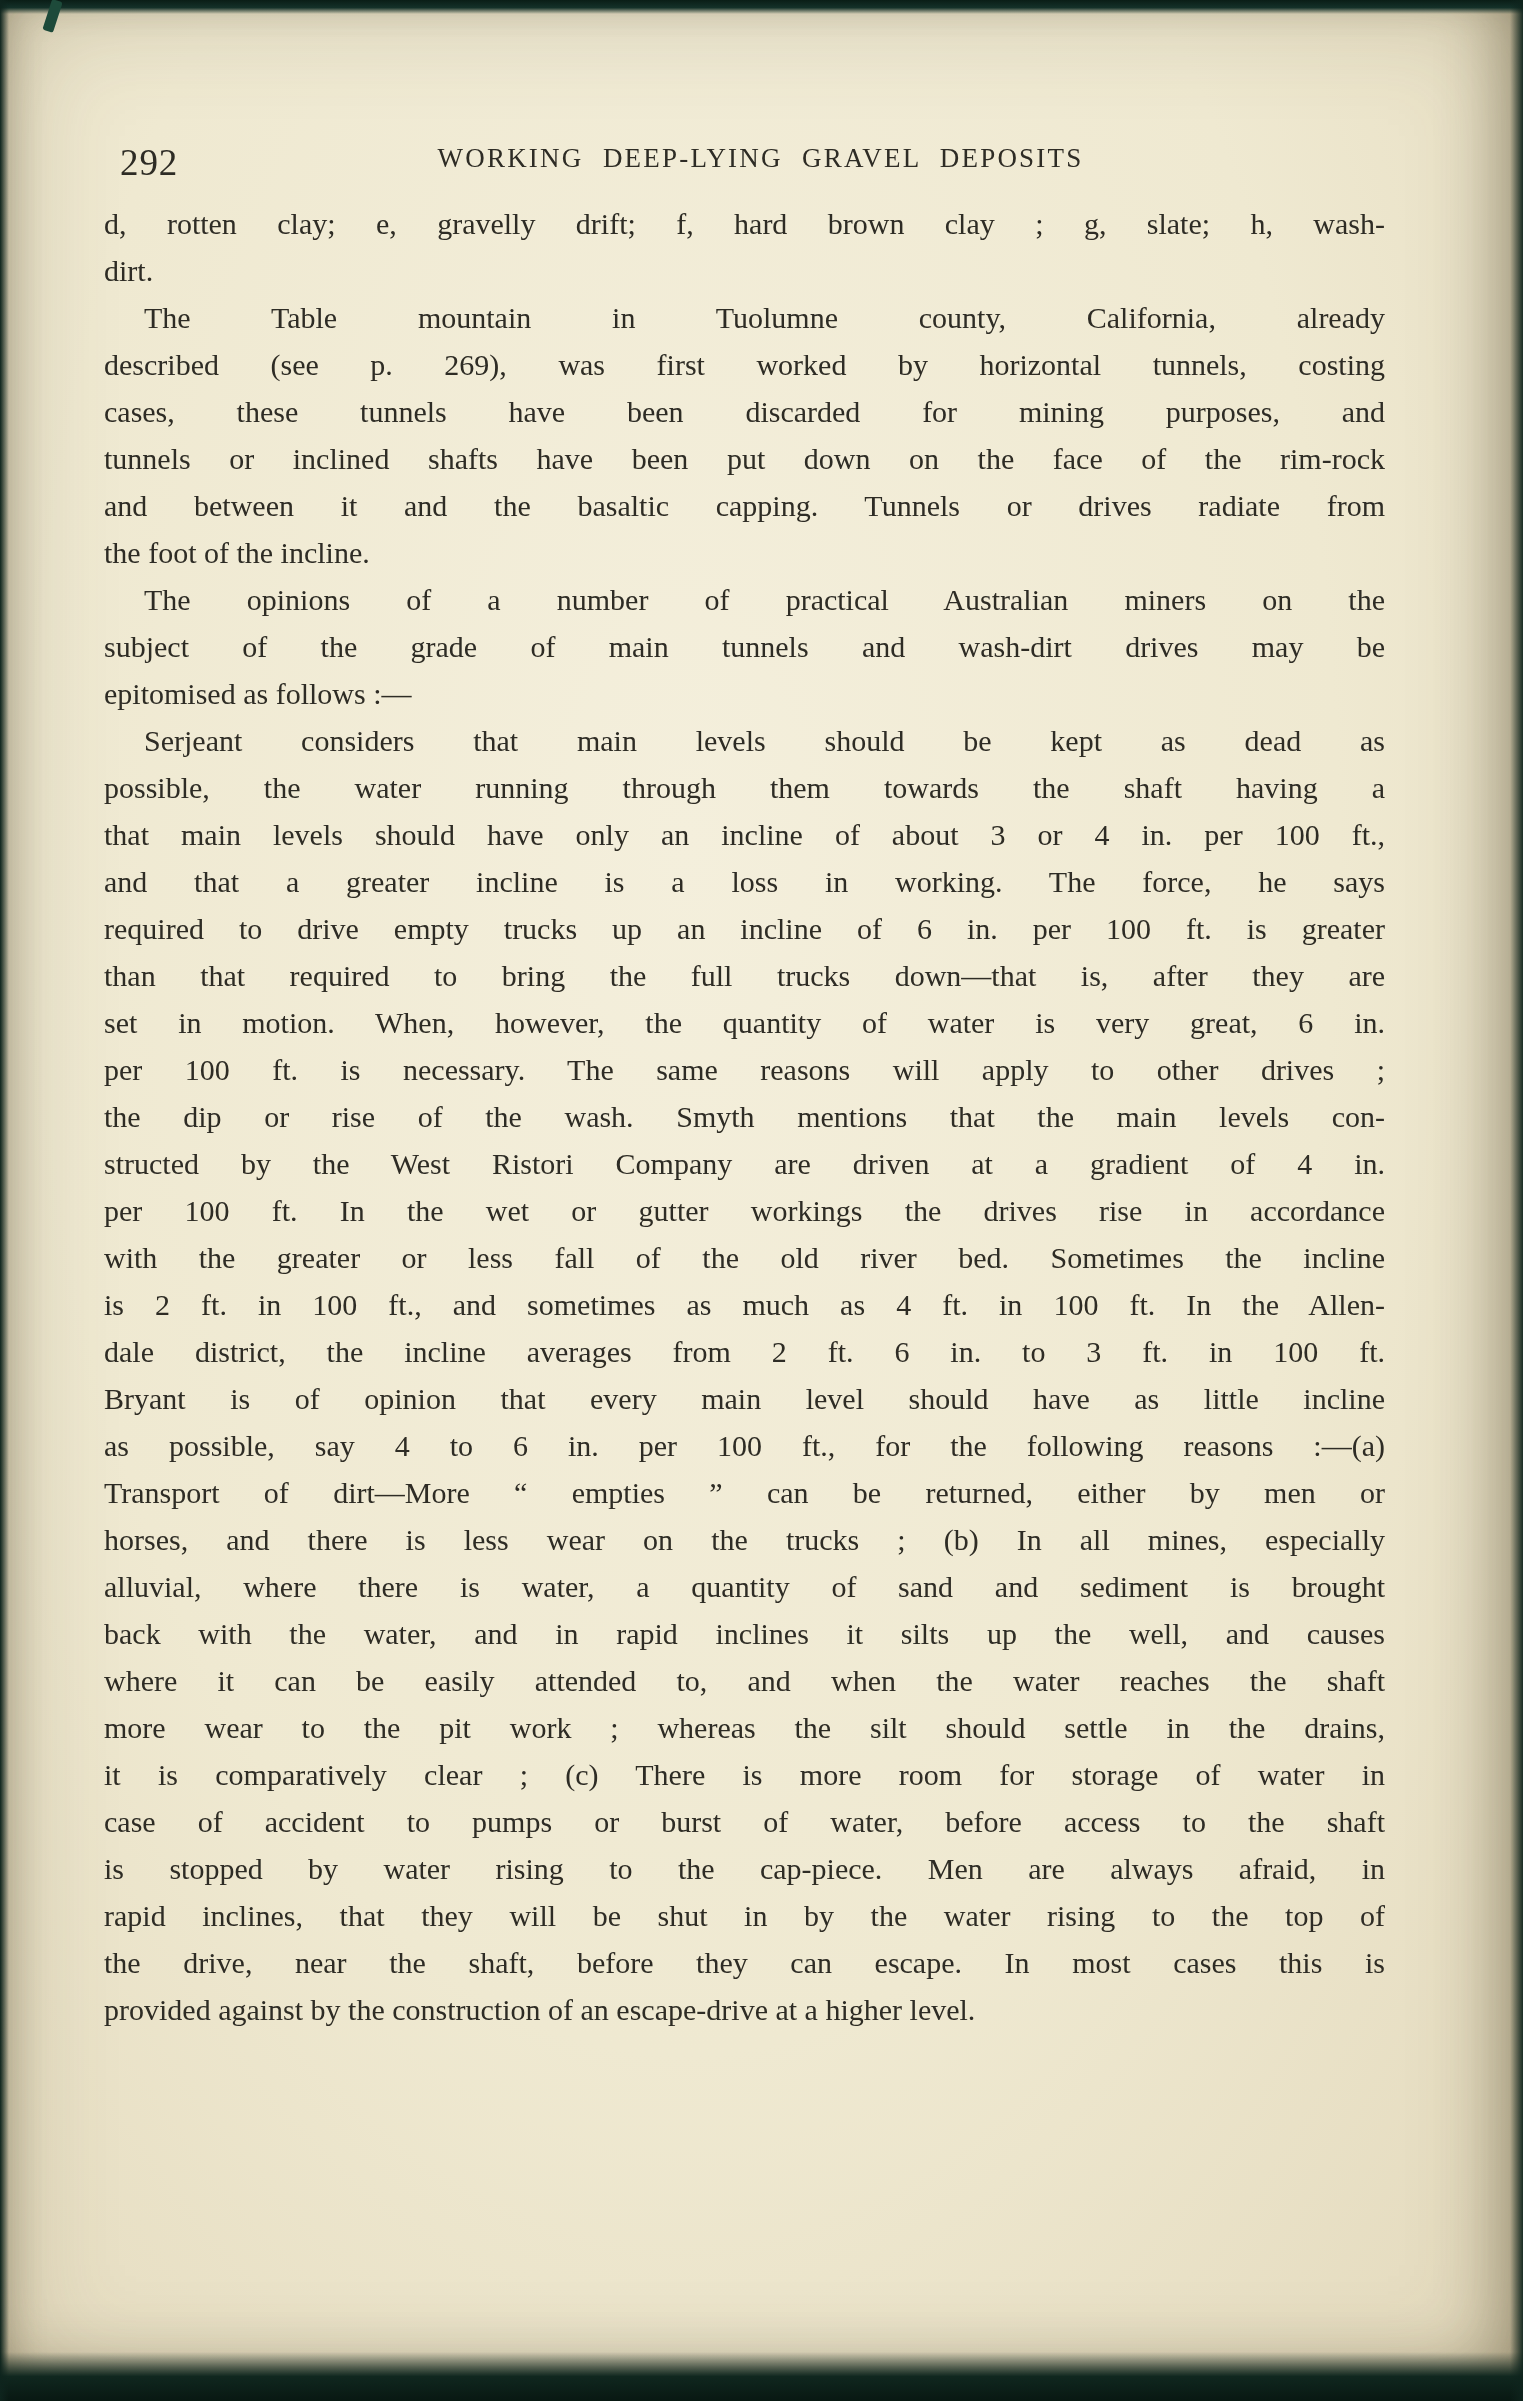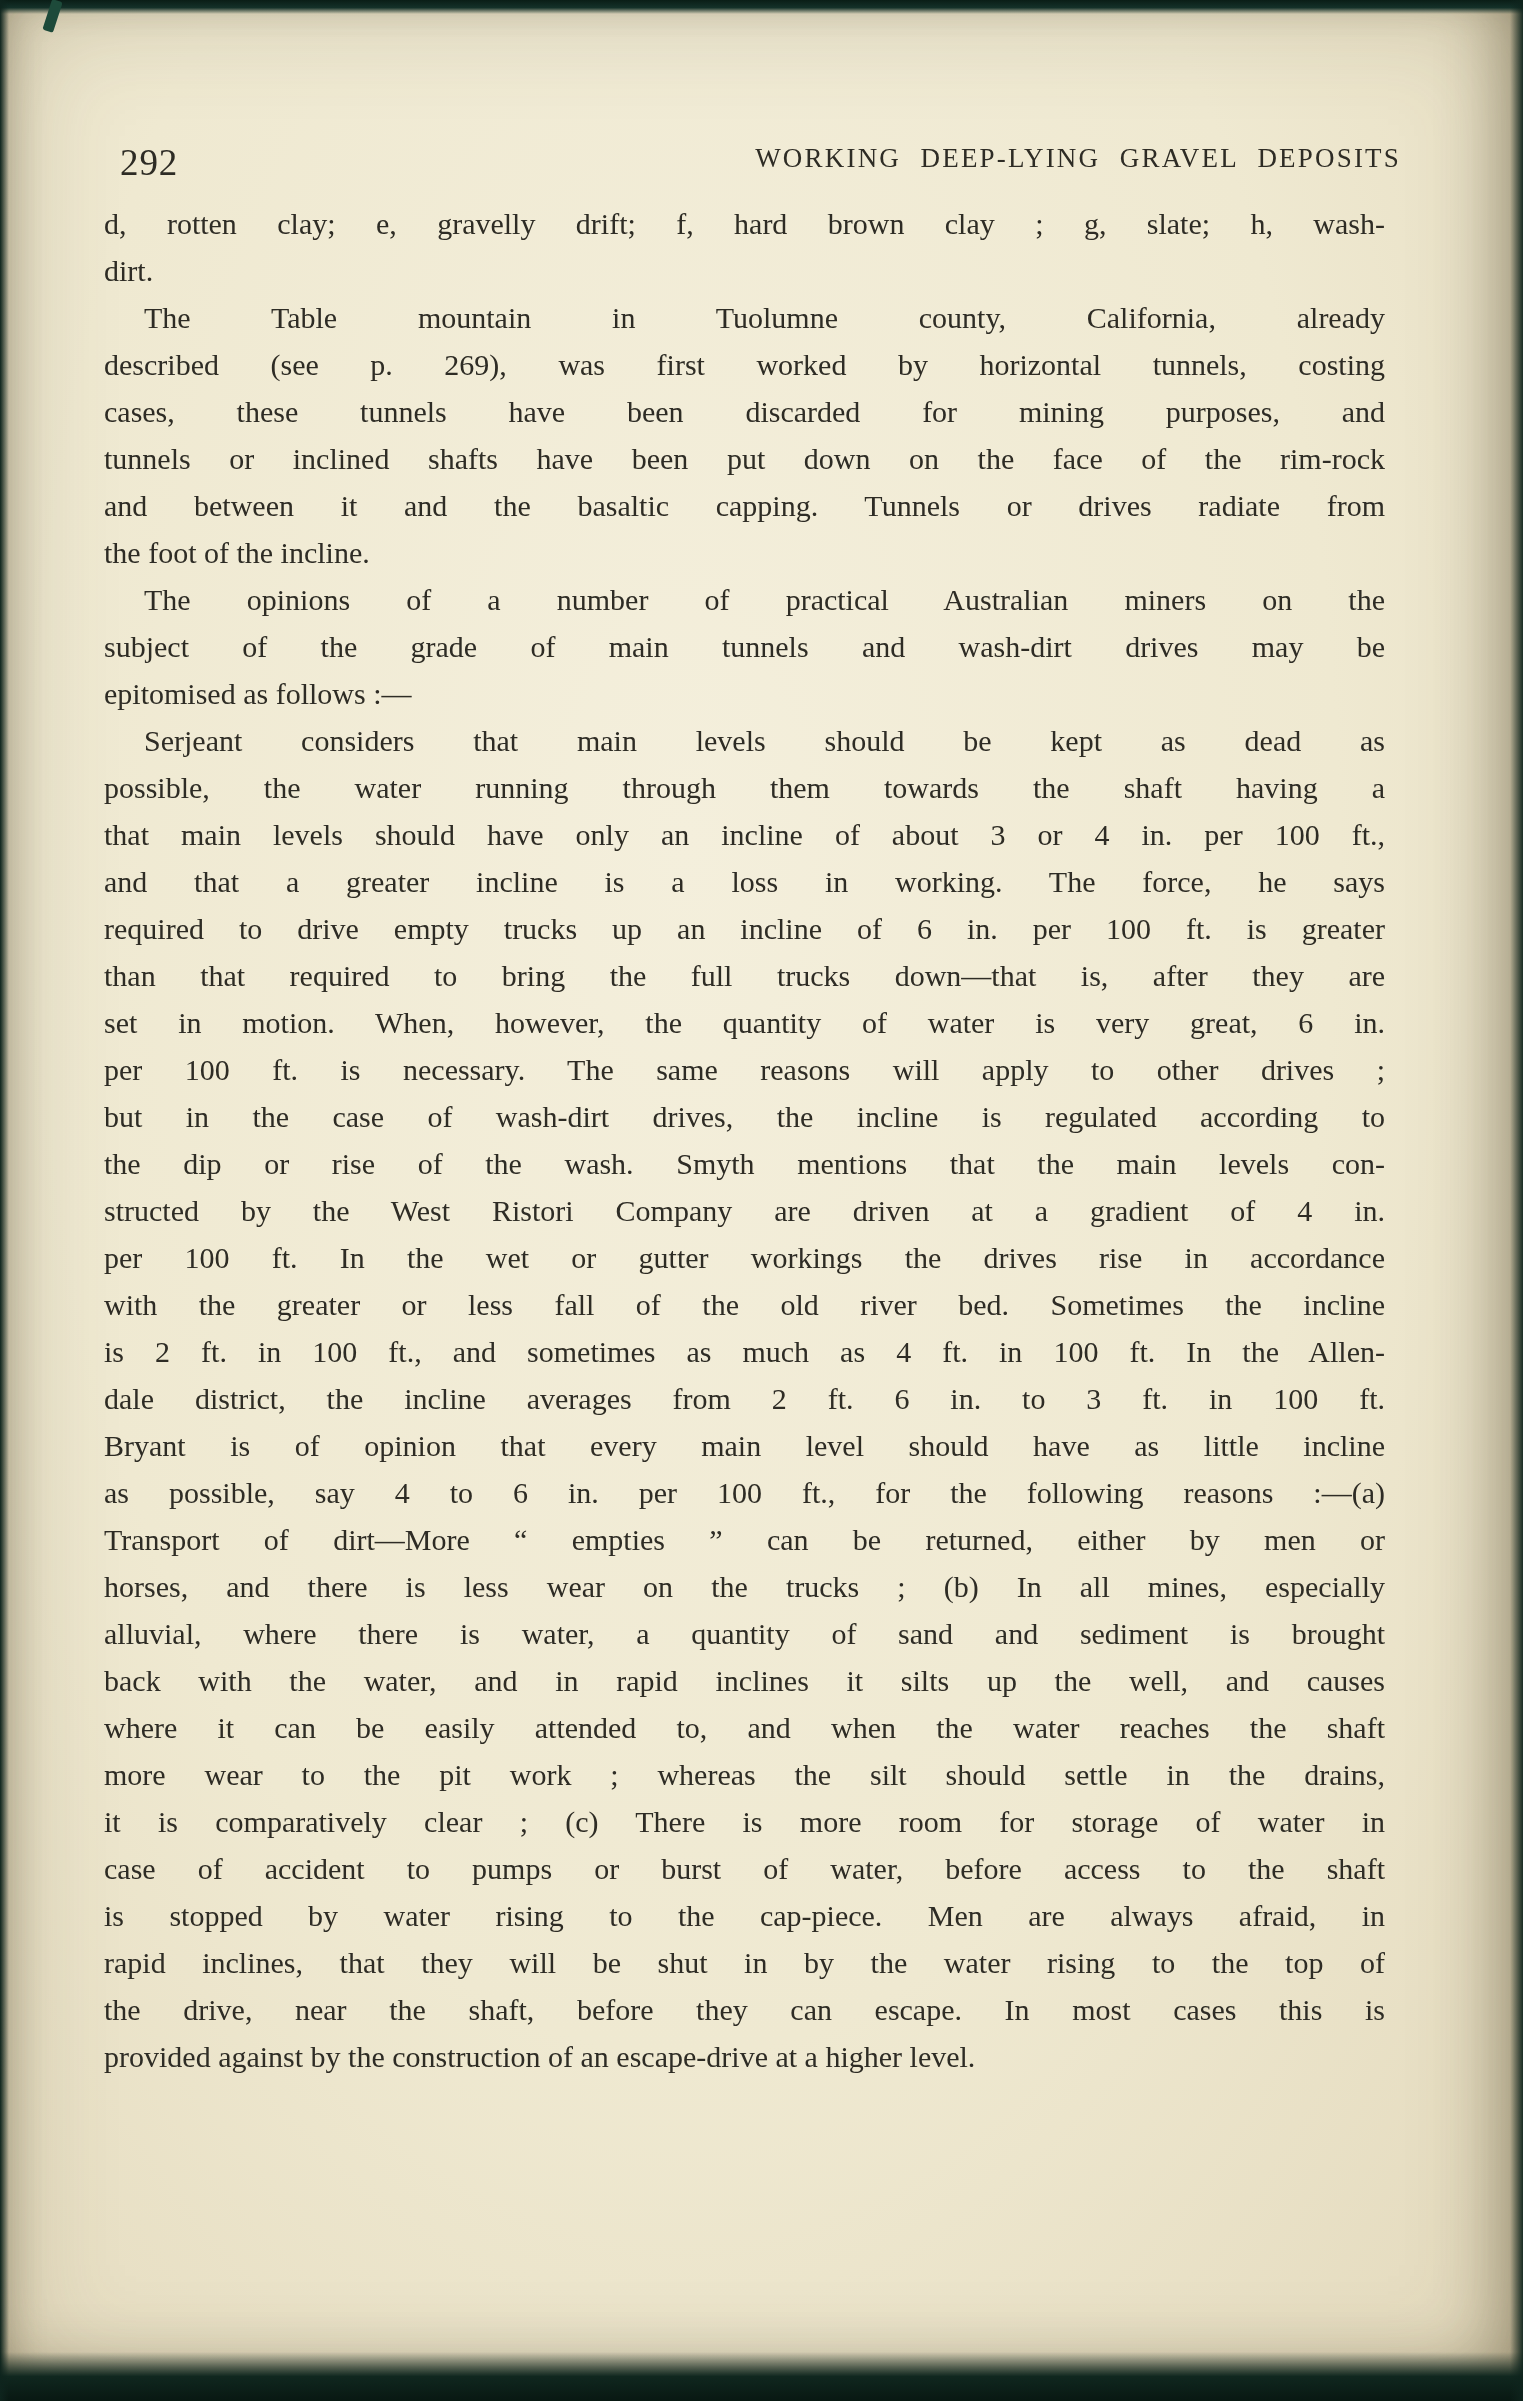--- a/index.html
+++ b/index.html
@@ -76,21 +76,21 @@
     left: 0;
     top: 0;
     font-size: 37px;
     letter-spacing: 0.9px;
   }
   .running-head {
     position: absolute;
     left: 0;
     right: 0;
     top: 1.8px;
-    text-align: right;
+    text-align: center;
     font-size: 27px;
     letter-spacing: 2.2px;
     word-spacing: 10.5px;
   }
   .body-text {
     position: absolute;
     left: 104px;
     top: 200px;
     width: 1281px;
     z-index: 4;
@@ -132,21 +132,20 @@
     <div class="line">subject of the grade of main tunnels and wash-dirt drives may be</div>
     <div class="line last">epitomised as follows :—</div>
     <div class="line indent">Serjeant considers that main levels should be kept as dead as</div>
     <div class="line">possible, the water running through them towards the shaft having a</div>
     <div class="line">that main levels should have only an incline of about 3 or 4 in. per 100 ft.,</div>
     <div class="line">and that a greater incline is a loss in working. The force, he says</div>
     <div class="line">required to drive empty trucks up an incline of 6 in. per 100 ft. is greater</div>
     <div class="line">than that required to bring the full trucks down—that is, after they are</div>
     <div class="line">set in motion. When, however, the quantity of water is very great, 6 in.</div>
     <div class="line">per 100 ft. is necessary. The same reasons will apply to other drives ;</div>
-    <div class="line">but in the case of wash-dirt drives, the incline is regulated according to</div>
     <div class="line">the dip or rise of the wash. Smyth mentions that the main levels con-</div>
     <div class="line">structed by the West Ristori Company are driven at a gradient of 4 in.</div>
     <div class="line">per 100 ft. In the wet or gutter workings the drives rise in accordance</div>
     <div class="line">with the greater or less fall of the old river bed. Sometimes the incline</div>
     <div class="line">is 2 ft. in 100 ft., and sometimes as much as 4 ft. in 100 ft. In the Allen-</div>
     <div class="line">dale district, the incline averages from 2 ft. 6 in. to 3 ft. in 100 ft.</div>
     <div class="line">Bryant is of opinion that every main level should have as little incline</div>
     <div class="line">as possible, say 4 to 6 in. per 100 ft., for the following reasons :—(a)</div>
     <div class="line">Transport of dirt—More “ empties ” can be returned, either by men or</div>
     <div class="line">horses, and there is less wear on the trucks ; (b) In all mines, especially</div>

